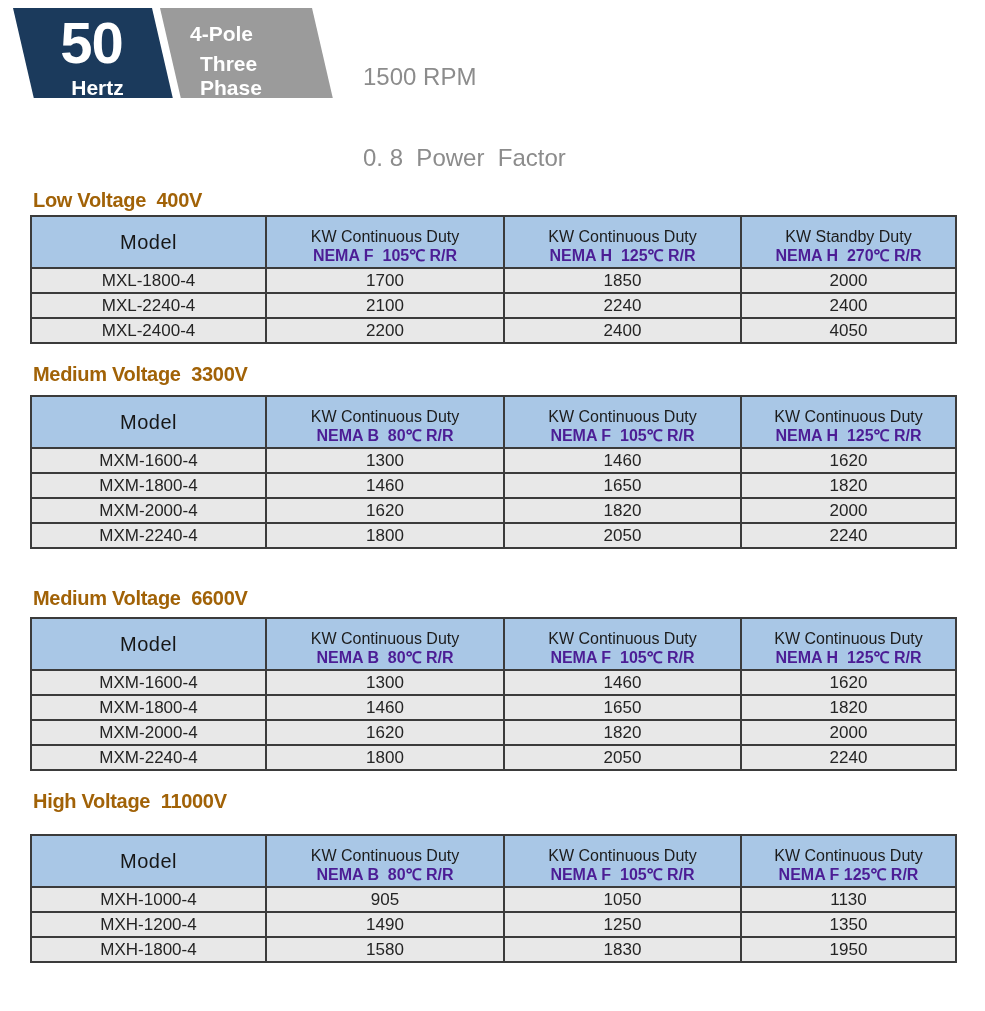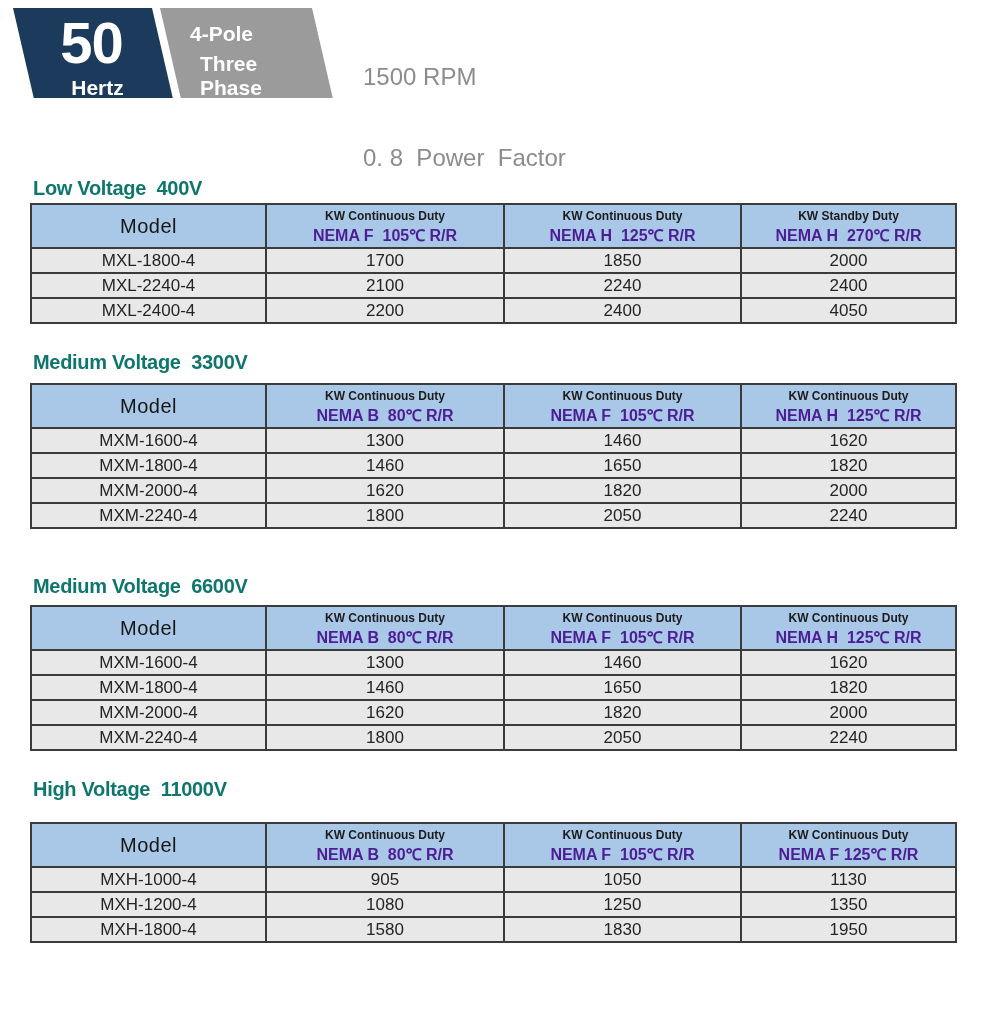--- a/index.html
+++ b/index.html
@@ -21,31 +21,31 @@
   .freq-unit{position:absolute;left:0;right:0;top:68px;text-align:center;padding-left:30px;
     color:#fff;font-size:21px;font-weight:700;}
   .pole-line1{position:absolute;left:30px;top:14px;color:#fff;font-size:21px;font-weight:700;}
   .pole-line2{position:absolute;left:40px;top:44px;color:#fff;font-size:21px;font-weight:700;}
   .specs{position:absolute;left:363px;top:9px;color:var(--spec-gray,#8c8c8c);
     font-size:24px;line-height:27px;white-space:pre-wrap;}
 
   
   .section{position:absolute;left:30px;width:925px;}
   .sec-1{top:177px;} .sec-2{top:351px;} .sec-3{top:575px;} .sec-4{top:778px;}
-  .section-title{margin:0 0 0 3px;font-size:20px;line-height:22px;font-weight:700;
-    color:#0f766e;letter-spacing:-0.3px;white-space:pre-wrap;}
+  .section-title{margin:12px 0 0 3px;font-size:20px;line-height:22px;font-weight:700;
+    color:#a16207;letter-spacing:-0.3px;white-space:pre-wrap;}
   .sec-1 .spec-table{margin-top:4px;} .sec-2 .spec-table{margin-top:10px;}
   .sec-3 .spec-table{margin-top:8px;}  .sec-4 .spec-table{margin-top:22px;}
 
   table.spec-table{width:925px;border-collapse:collapse;table-layout:fixed;}
   .spec-table th,.spec-table td{border:2px solid var(--border-dark,#3b3b3b);
     text-align:center;vertical-align:middle;white-space:pre-wrap;}
   .spec-table thead th{background:var(--header-blue,#a9c7e6);height:36px;padding:2px 16px;}
   .th-model{font-size:20px;font-weight:400;color:#161616;letter-spacing:0.5px;}
-  .th-line1{font-size:12px;font-weight:700;color:#1c1c1c;line-height:19px;}
+  .th-line1{font-size:16px;font-weight:400;color:#1c1c1c;line-height:19px;margin-top:8px;}
   .th-line2{font-size:16px;font-weight:700;color:#4c1d95;line-height:19px;}
   .spec-table tbody td{background:var(--row-gray,#e8e8e8);height:25px;padding:0;
     font-size:17px;color:var(--text-dark,#242424);line-height:21px;}
 </style>
 </head>
 <body>
 
 <div class="page">
 
   <div class="shape shape-navy">
@@ -217,21 +217,21 @@
       </thead>
       <tbody>
         <tr>
           <td>MXH-1000-4</td>
           <td>905</td>
           <td>1050</td>
           <td>1130</td>
         </tr>
         <tr>
           <td>MXH-1200-4</td>
-          <td>1080</td>
+          <td>1490</td>
           <td>1250</td>
           <td>1350</td>
         </tr>
         <tr>
           <td>MXH-1800-4</td>
           <td>1580</td>
           <td>1830</td>
           <td>1950</td>
         </tr>
       </tbody>

